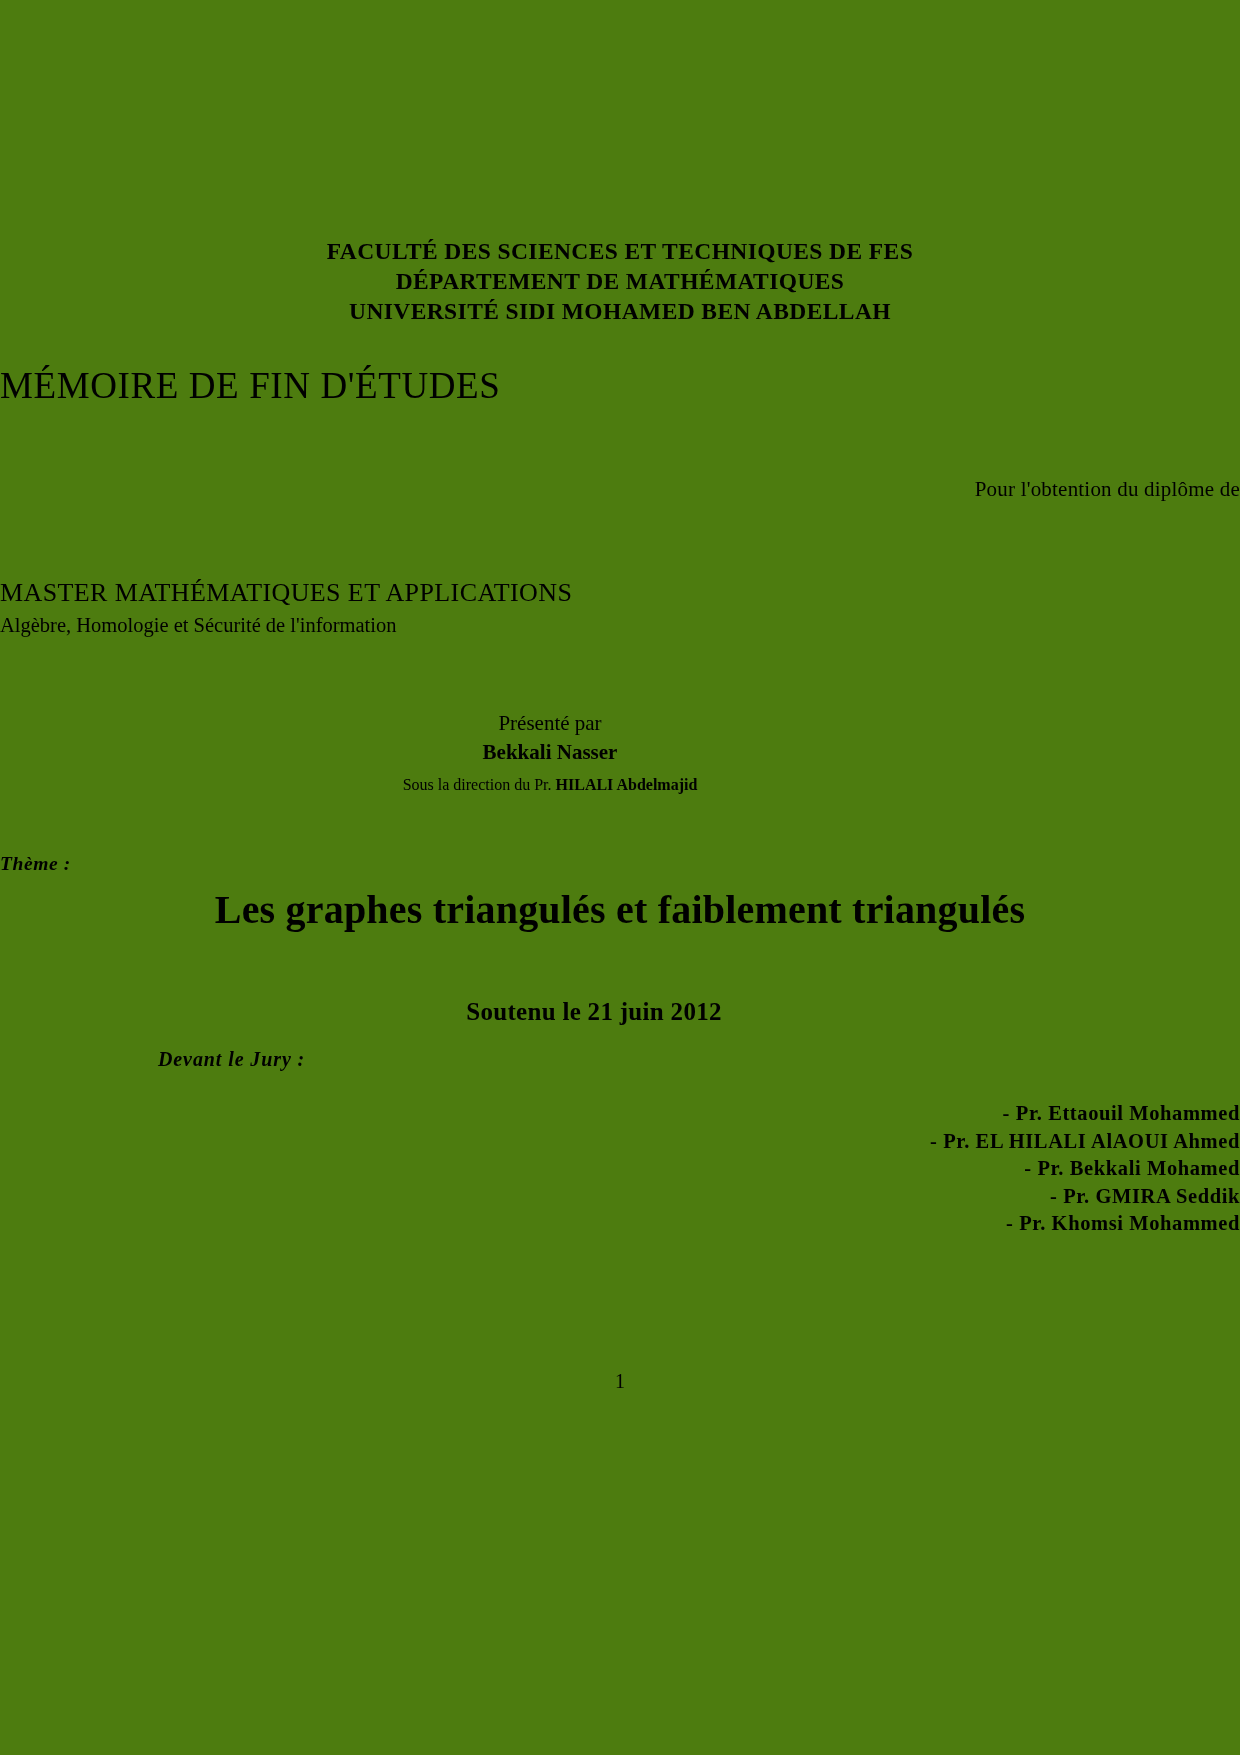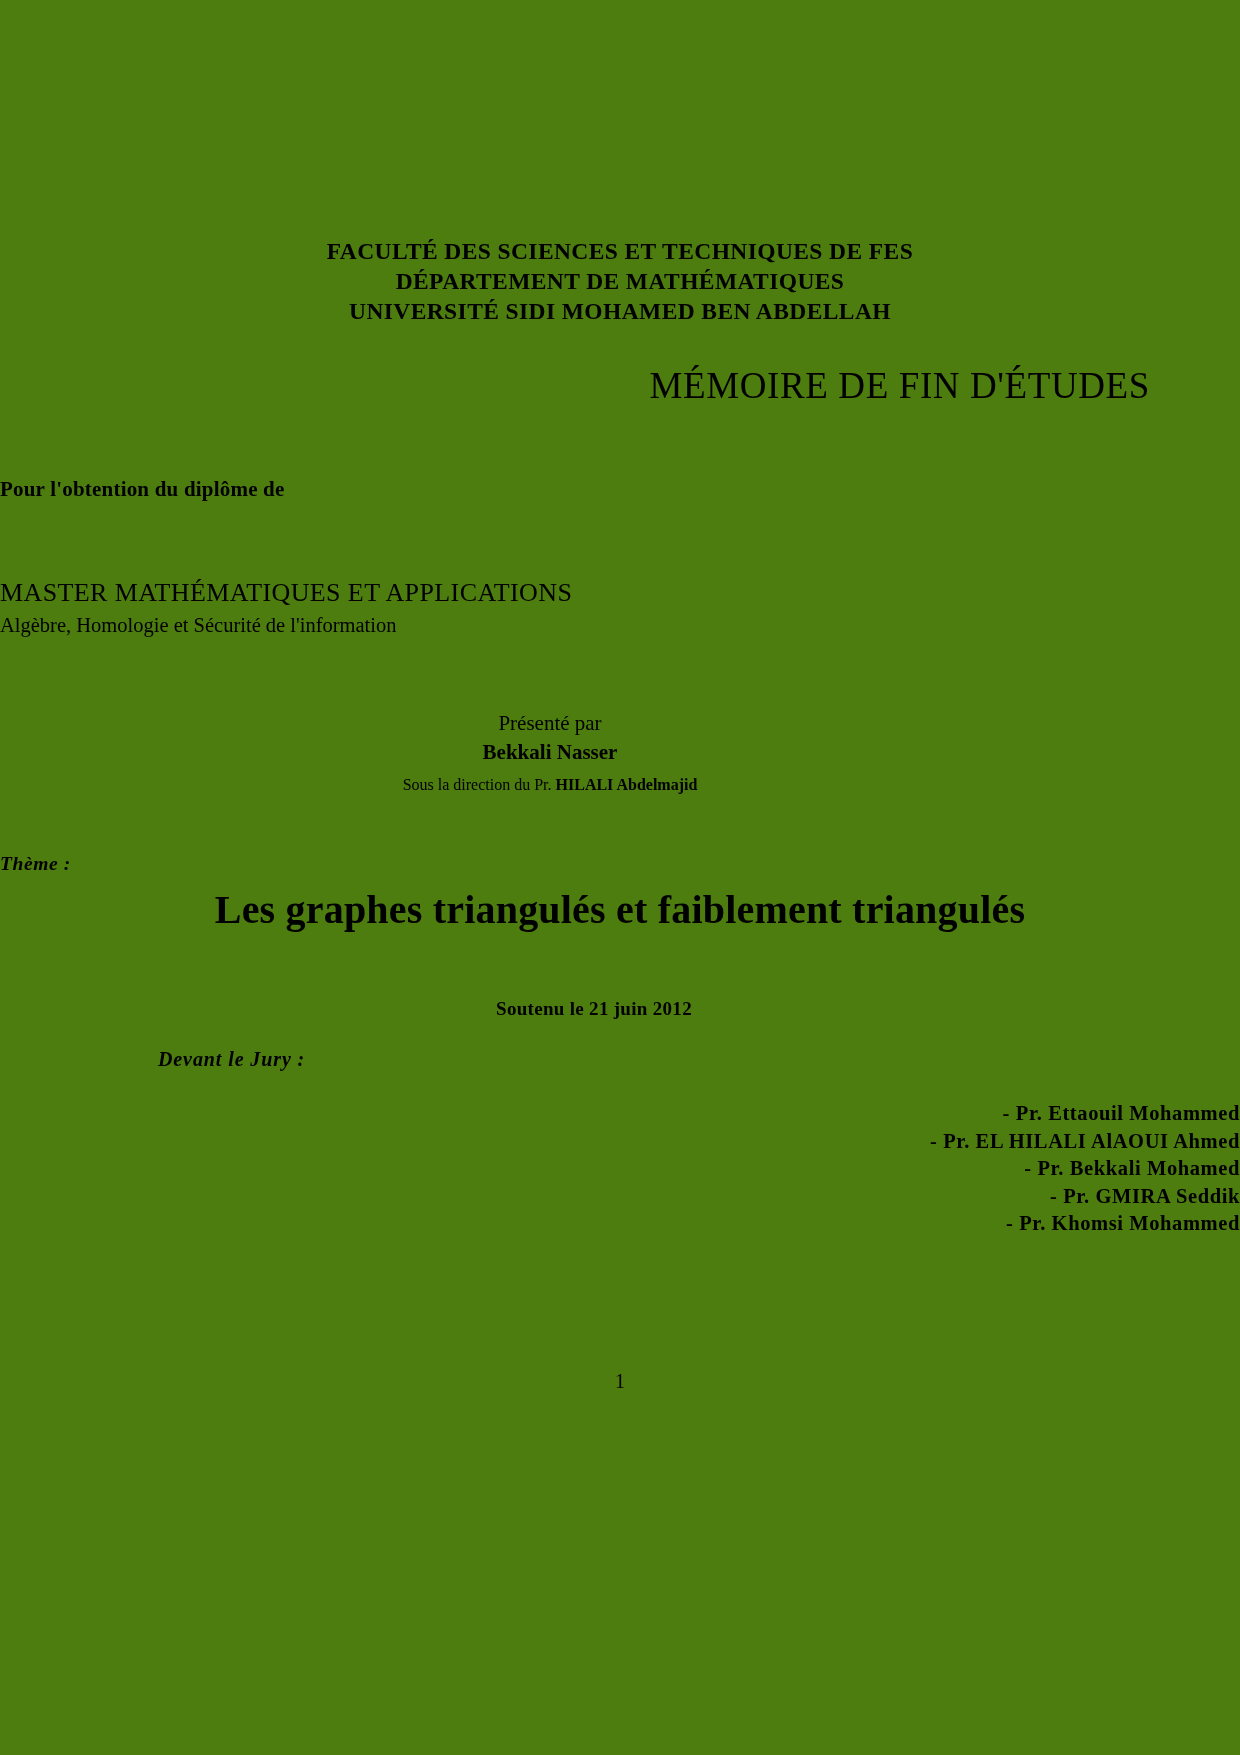--- a/index.html
+++ b/index.html
@@ -31,34 +31,34 @@
     letter-spacing: 0.4px;
   }
   .institution div { white-space: nowrap; }
 
   
   .memoire-title {
     position: absolute;
     top: 364px;
     left: 0;
     width: 1150px;
-    text-align: right;
+    text-align: left;
     font-size: 37px;
     letter-spacing: 0.6px;
     white-space: nowrap;
   }
 
   
   .obtention {
     position: absolute;
     top: 477px;
     left: 0;
     width: 1240px;
-    text-align: left;
-    font-weight: bold;
+    text-align: right;
+    font-weight: normal;
     font-size: 21px;
     letter-spacing: 0.2px;
   }
 
   
   .master {
     position: absolute;
     top: 578px;
     left: 0;
     width: 1240px;
@@ -121,21 +121,21 @@
     letter-spacing: 0.2px;
   }
 
   
   .defense-date {
     position: absolute;
     top: 998px;
     left: 0;
     width: 1188px;
     text-align: center;
-    font-size: 19px;
+    font-size: 25px;
     font-weight: bold;
     letter-spacing: 0.3px;
   }
 
   
   .jury-label {
     position: absolute;
     top: 1048px;
     left: 158px;
     font-size: 20px;

